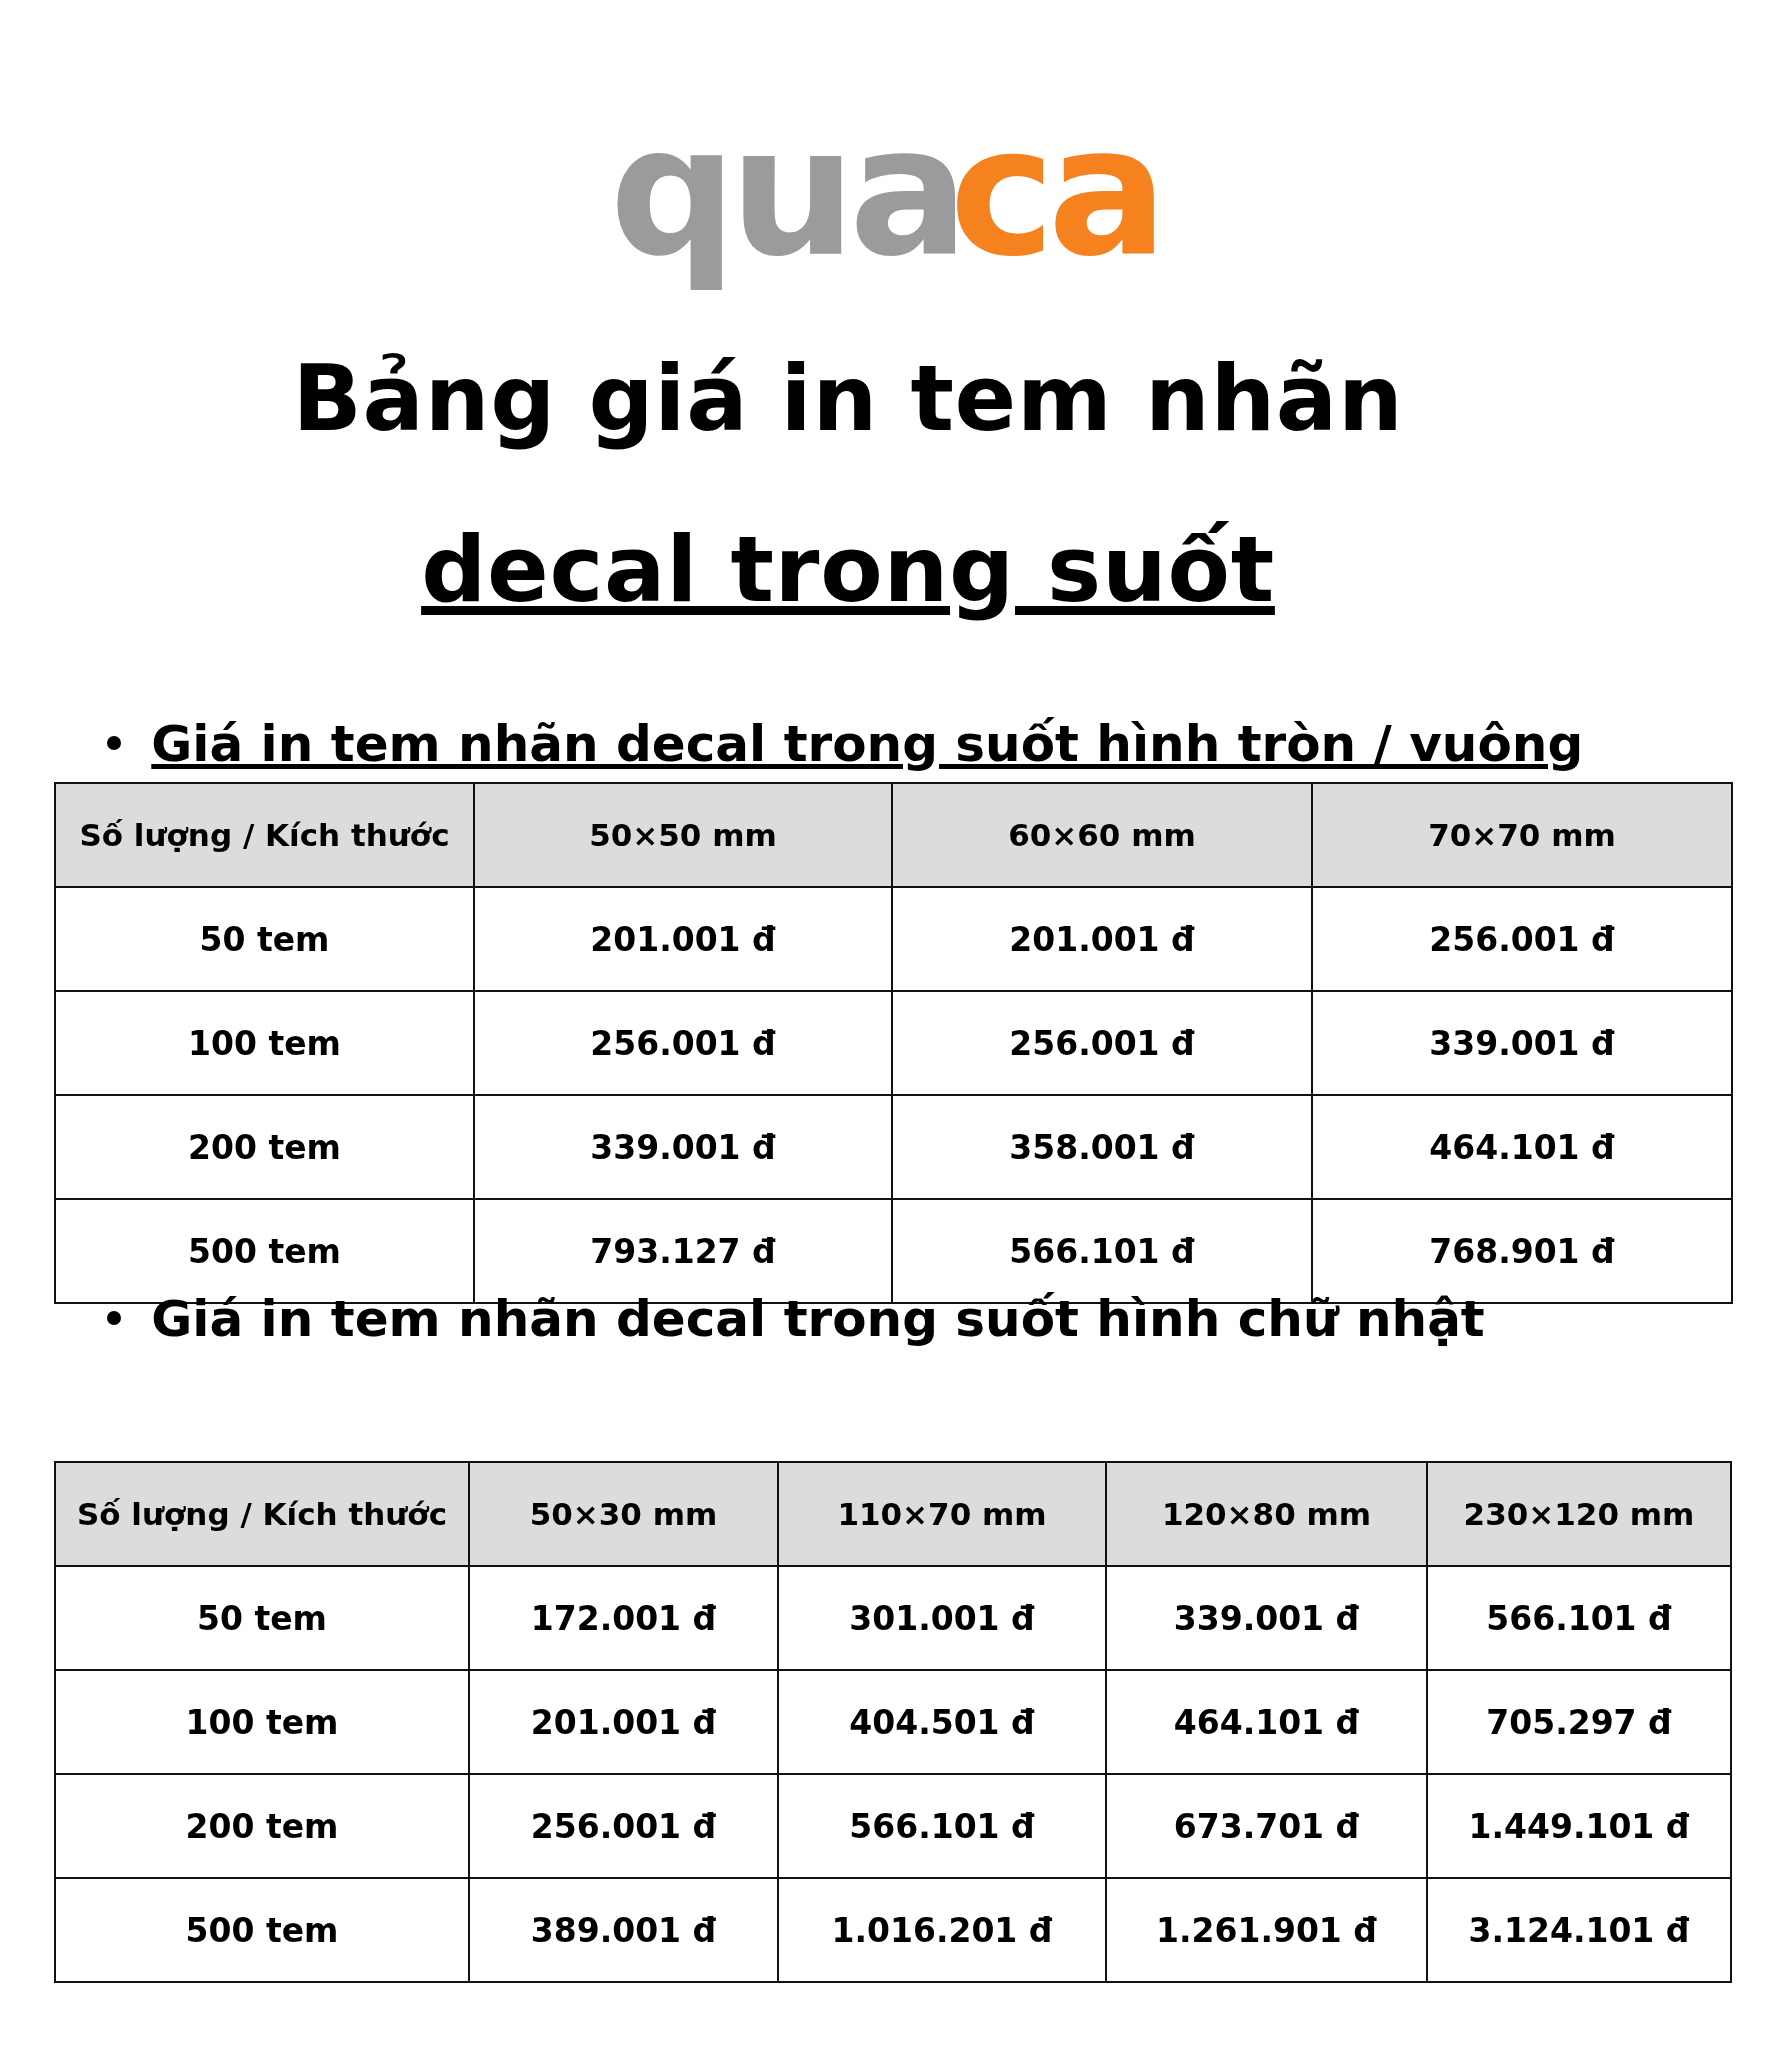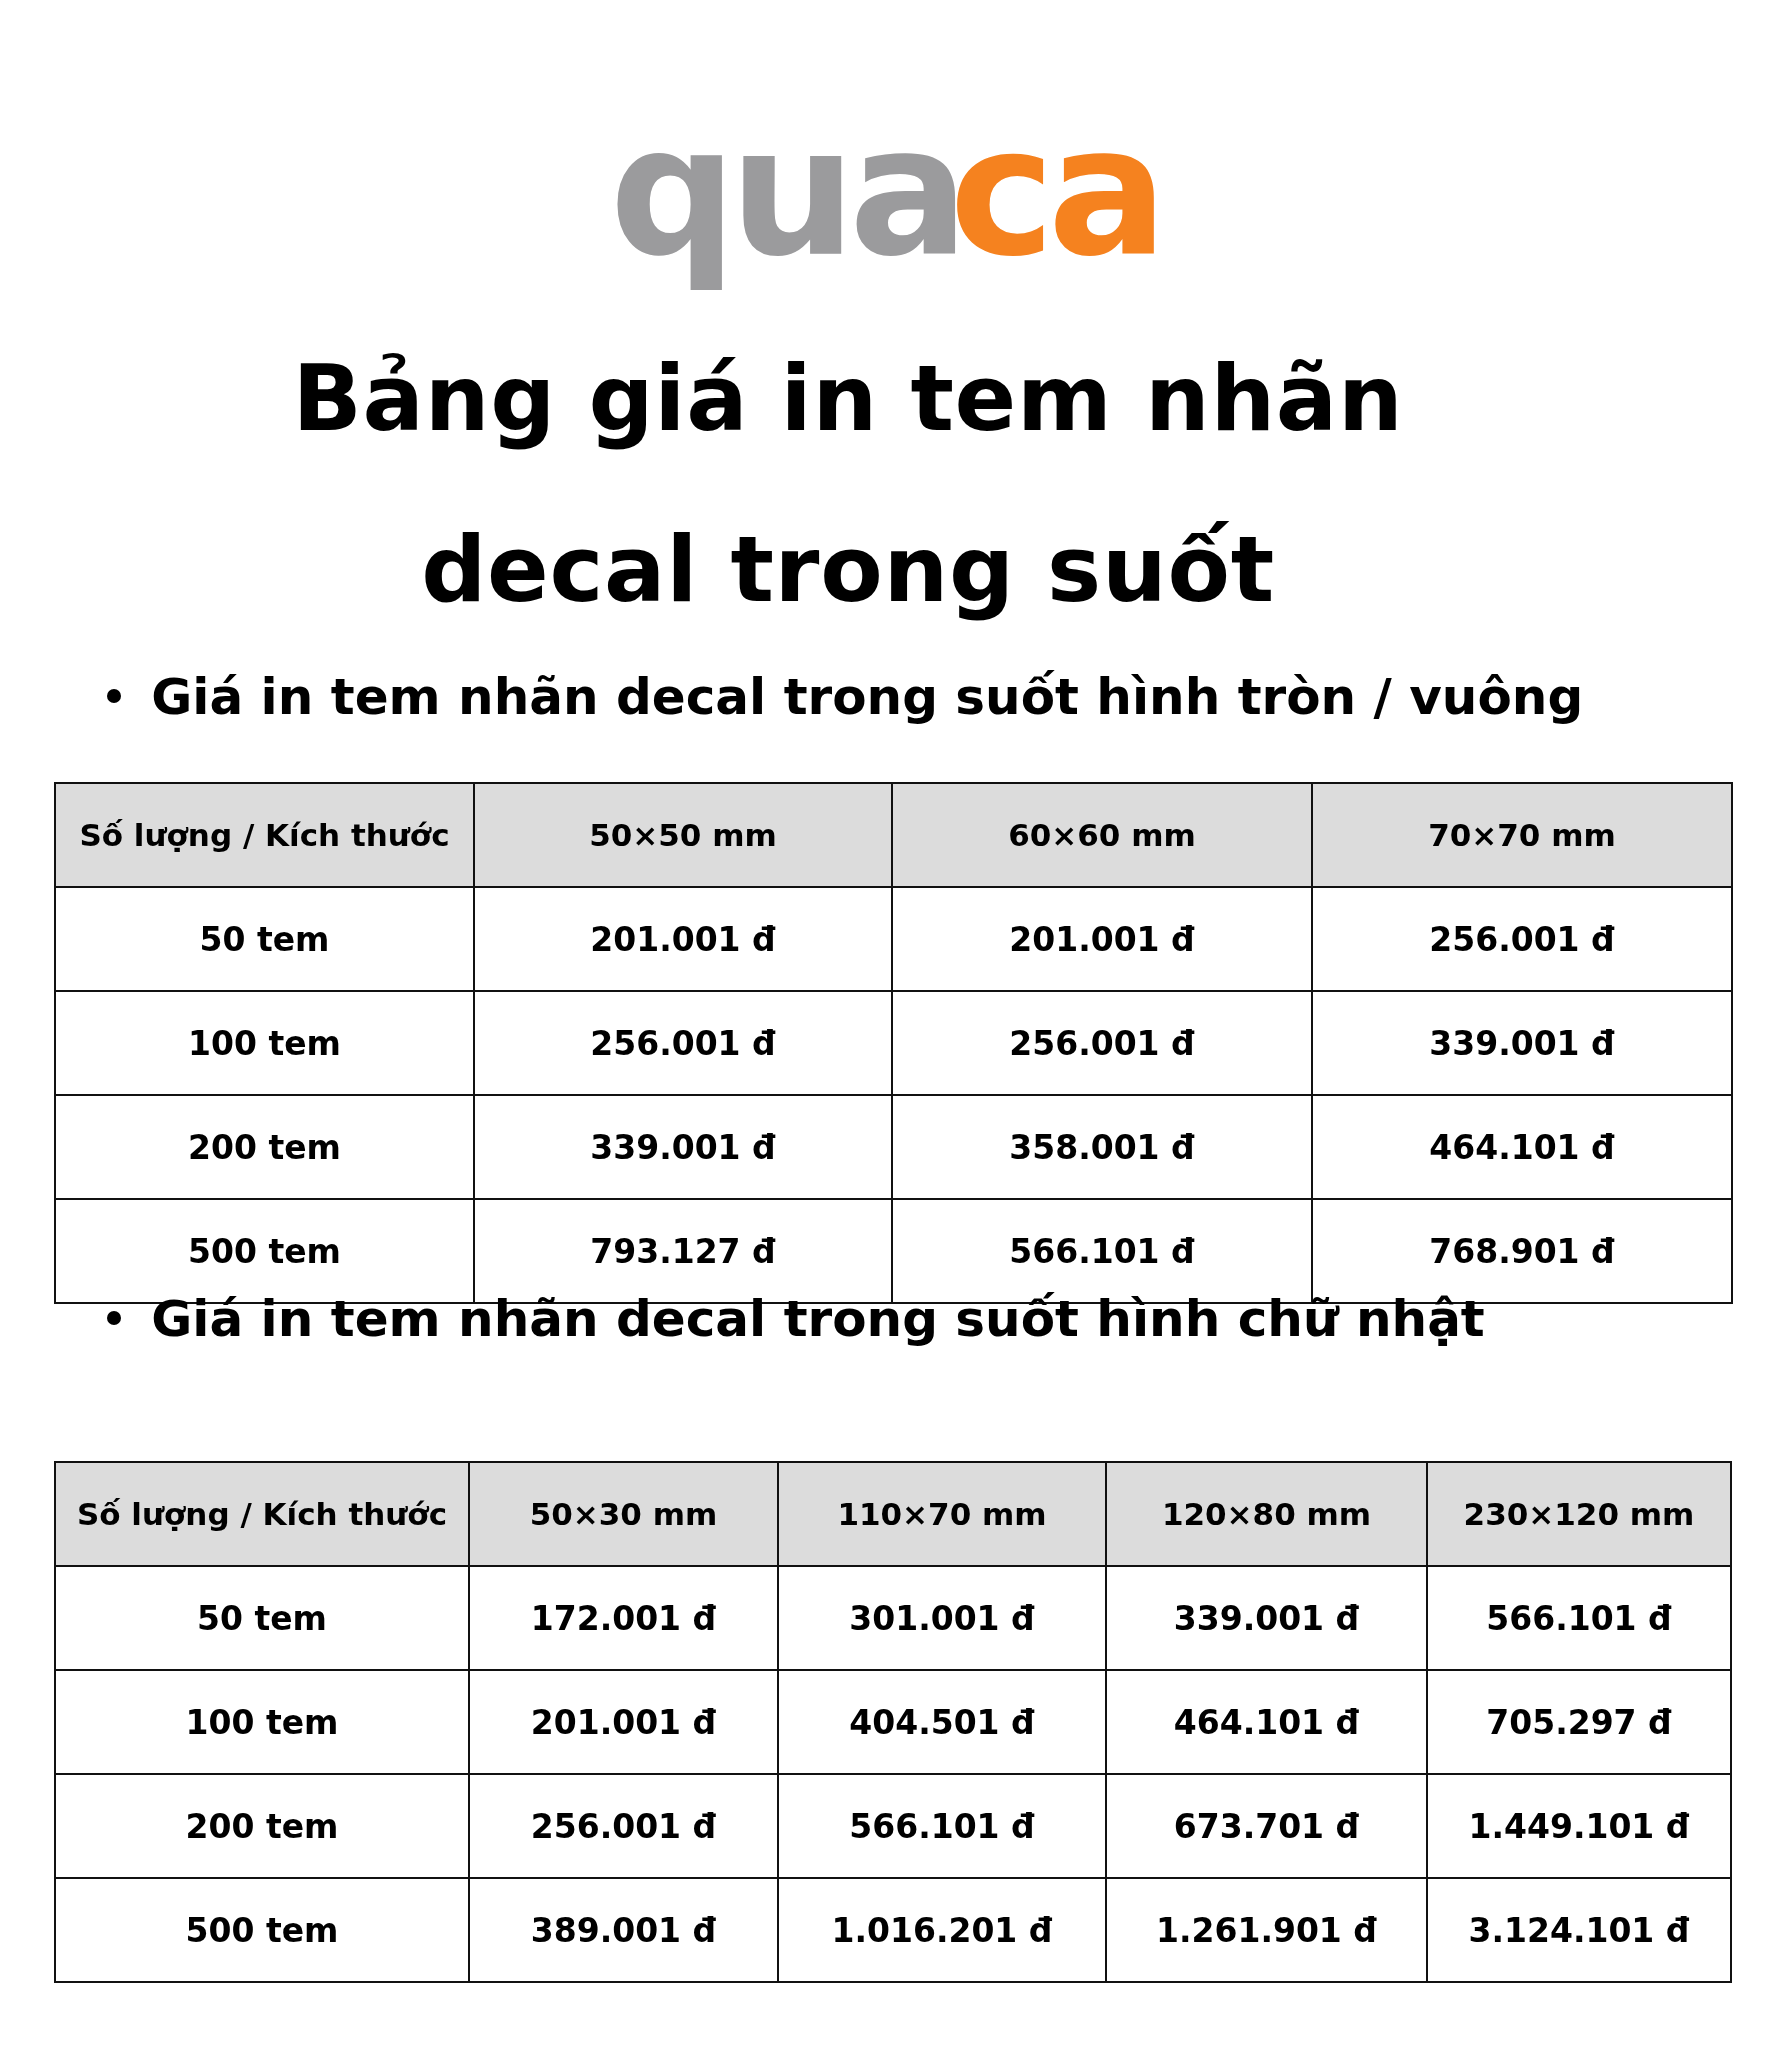--- a/index.html
+++ b/index.html
@@ -27,42 +27,42 @@
       left: 0;
       width: 1696px;
       text-align: center;
       font-weight: bold;
       font-size: 91px;
       letter-spacing: 0.7px;
       line-height: 1;
       margin: 0;
     }
     .title.l1 { top: 353px; }
-    .title.l2 { top: 524px; }
+    .title.l2 { top: 524px; text-decoration: underline; }
     .section-heading {
       position: absolute;
       left: 107px;
       font-weight: bold;
       font-size: 50px;
       line-height: 1;
       margin: 0;
       white-space: nowrap;
     }
     .section-heading .bullet {
       display: inline-block;
       width: 14.3px;
       height: 14.3px;
       border-radius: 50%;
       background: #000;
       vertical-align: middle;
       margin-right: 30px;
       position: relative;
       top: -4.3px;
     }
-    .h1pos { top: 672px; }
+    .h1pos { top: 719px; text-decoration: underline; }
     .h2pos { top: 1294px; }
 
     table.price {
       position: absolute;
       left: 54px;
       width: 1677px;
       border-collapse: collapse;
       table-layout: fixed;
     }
     table.price td, table.price th {

